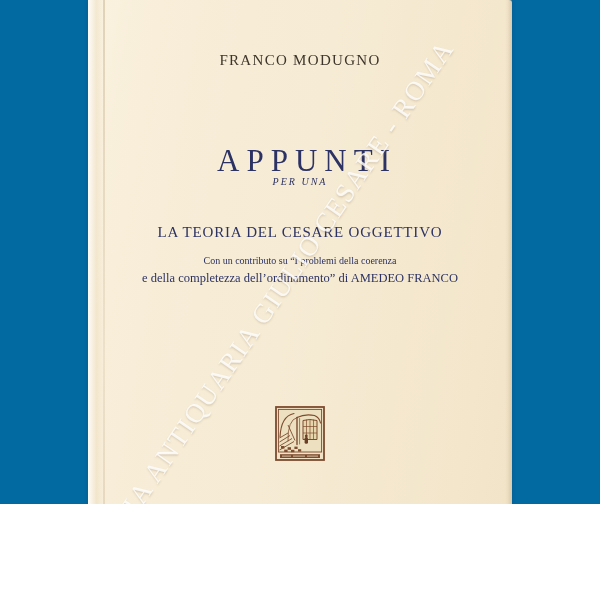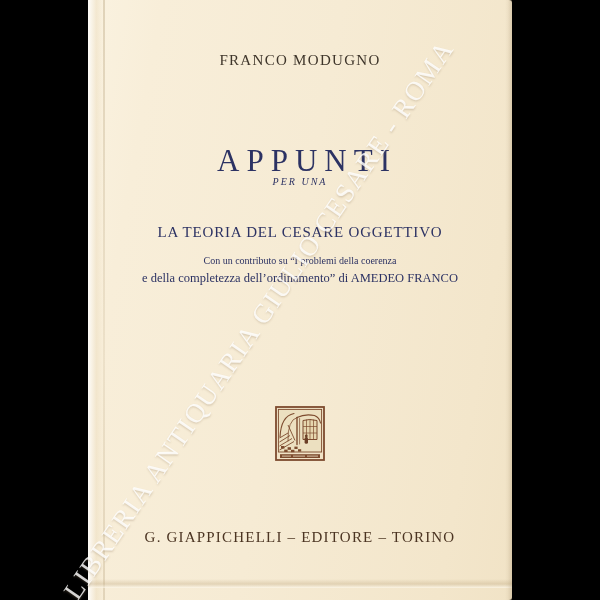--- a/index.html
+++ b/index.html
@@ -9,21 +9,21 @@
     --pub-ink:#4b3422;
     --emblem-brown:#7d4b2e;
   }
   html,body{margin:0;padding:0;}
   body{
     width:600px;height:600px;
     background:#ffffff;
     font-family:"Liberation Serif", serif;
     overflow:hidden;
   }
-  .stage{position:relative;width:600px;height:600px;background:#000000;overflow:hidden;}
+  .stage{position:relative;width:600px;height:504px;background:#0369a1;overflow:hidden;}
 
   
   .book{
     position:absolute;left:88px;top:0;width:424px;height:600px;
     background:linear-gradient(100deg,#faf2e0 0%,#f8eed9 14%,#f6ebd4 48%,#f3e6cb 86%,#f1e3c6 100%);
     border-radius:0 3px 3px 0;
     box-shadow:0 0 5px rgba(0,0,0,0.10);
   }
   
   .book::before{

